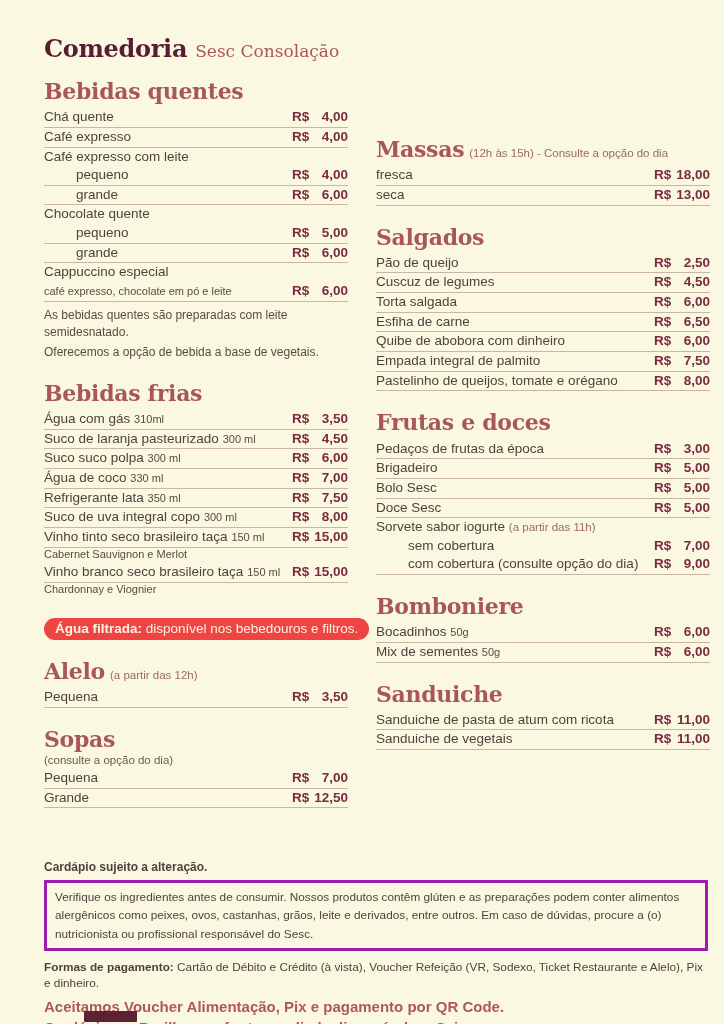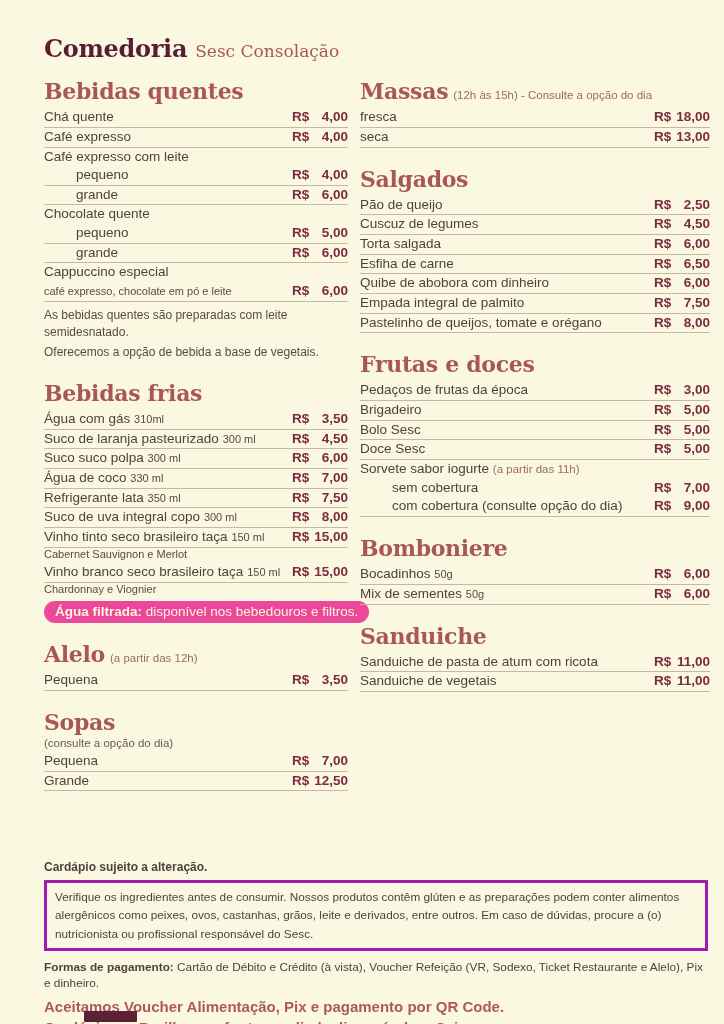--- a/index.html
+++ b/index.html
@@ -1,21 +1,21 @@
 <!DOCTYPE html>
 <html><head>
 <meta charset="utf-8">
 <style>
   html,body{margin:0;padding:0;background:#fbf8e2;}
   .page{position:relative;width:724px;height:1024px;background:#fbf8e2;overflow:hidden;
         font-family:"Liberation Sans",sans-serif;color:#4f423c;}
   .masthead{padding:34px 0 0 44px;white-space:nowrap;}
   .brand{font-family:"DejaVu Serif",serif;font-weight:bold;font-size:24px;color:#581c33;letter-spacing:-0.3px;}
   .brand-sub{font-family:"DejaVu Serif",serif;font-size:17px;color:#a9565a;margin-left:8px;}
-  .cols{display:flex;gap:12px;padding:16px 14px 0 44px;align-items:flex-start;}
+  .cols{display:flex;gap:28px;padding:16px 14px 0 44px;align-items:center;}
   .col-left{width:304px;flex:none;}
   .col-right{flex:1;min-width:0;}
   .menu-section{margin-top:19px;}
   .menu-section:first-child{margin-top:0;}
   .sec-title{font-family:"DejaVu Serif",serif;font-weight:bold;font-size:22px;color:#a9565a;
              letter-spacing:-0.3px;line-height:1.1;margin-bottom:5px;white-space:nowrap;}
   .sec-title .hnote{font-family:"Liberation Sans",sans-serif;font-weight:normal;font-size:11.5px;
                     color:#9c6a60;margin-left:5px;letter-spacing:0;}
   .sec-sub{font-size:11.5px;color:#6b5a50;margin:-2px 0 3px;}
   .row{display:flex;justify-content:space-between;align-items:baseline;
@@ -25,22 +25,22 @@
   .row .name{flex:1;min-width:0;color:#4f423c;}
   .row.small .name{font-size:11px;color:#5a4a42;}
   .row .size{font-size:11px;color:#5a4a42;}
   .row .inote{font-size:11.5px;color:#9c6a60;}
   .price{flex:none;width:56px;display:flex;justify-content:space-between;
          font-weight:bold;font-size:13.5px;color:#7b2b3f;}
   .row.subnote{border-bottom:none;padding:0 0 3px;}
   .row.subnote .name{font-size:11px;color:#5a4a42;}
   .sec-notes{margin-top:4px;}
   .sec-note{font-size:12px;color:#5a4a42;line-height:1.45;padding:1px 0;}
-  .badge{display:inline-block;background:#ec4899;color:#fbf4dd;border-radius:13px;
-         padding:3px 11px 4px;font-size:13.5px;margin-top:2px;white-space:nowrap;}
+  .badge{display:inline-block;background:#ef4444;color:#fbf4dd;border-radius:13px;
+         padding:3px 11px 4px;font-size:13.5px;margin-top:19px;white-space:nowrap;}
   .badge b{font-weight:bold;}
   .footer{position:absolute;left:44px;right:16px;top:860px;}
   .f-alert{font-weight:bold;font-size:12px;color:#4f423c;}
   .f-box{border:3px solid #a21caf;margin-top:6px;padding:5px 8px;font-size:11.8px;
          line-height:1.55;color:#4f423c;}
   .f-pay{margin-top:8px;font-size:11.8px;color:#4f423c;line-height:1.4;}
   .f-pay b{font-weight:bold;}
   .f-red{font-weight:bold;font-size:15px;color:#ae585c;line-height:1.2;margin-top:6px;}
   .f-red.second{margin-top:3px;}
   .brand-bar{position:absolute;left:84px;top:1011px;width:53px;height:11px;background:#5c2134;border-radius:1px;}

